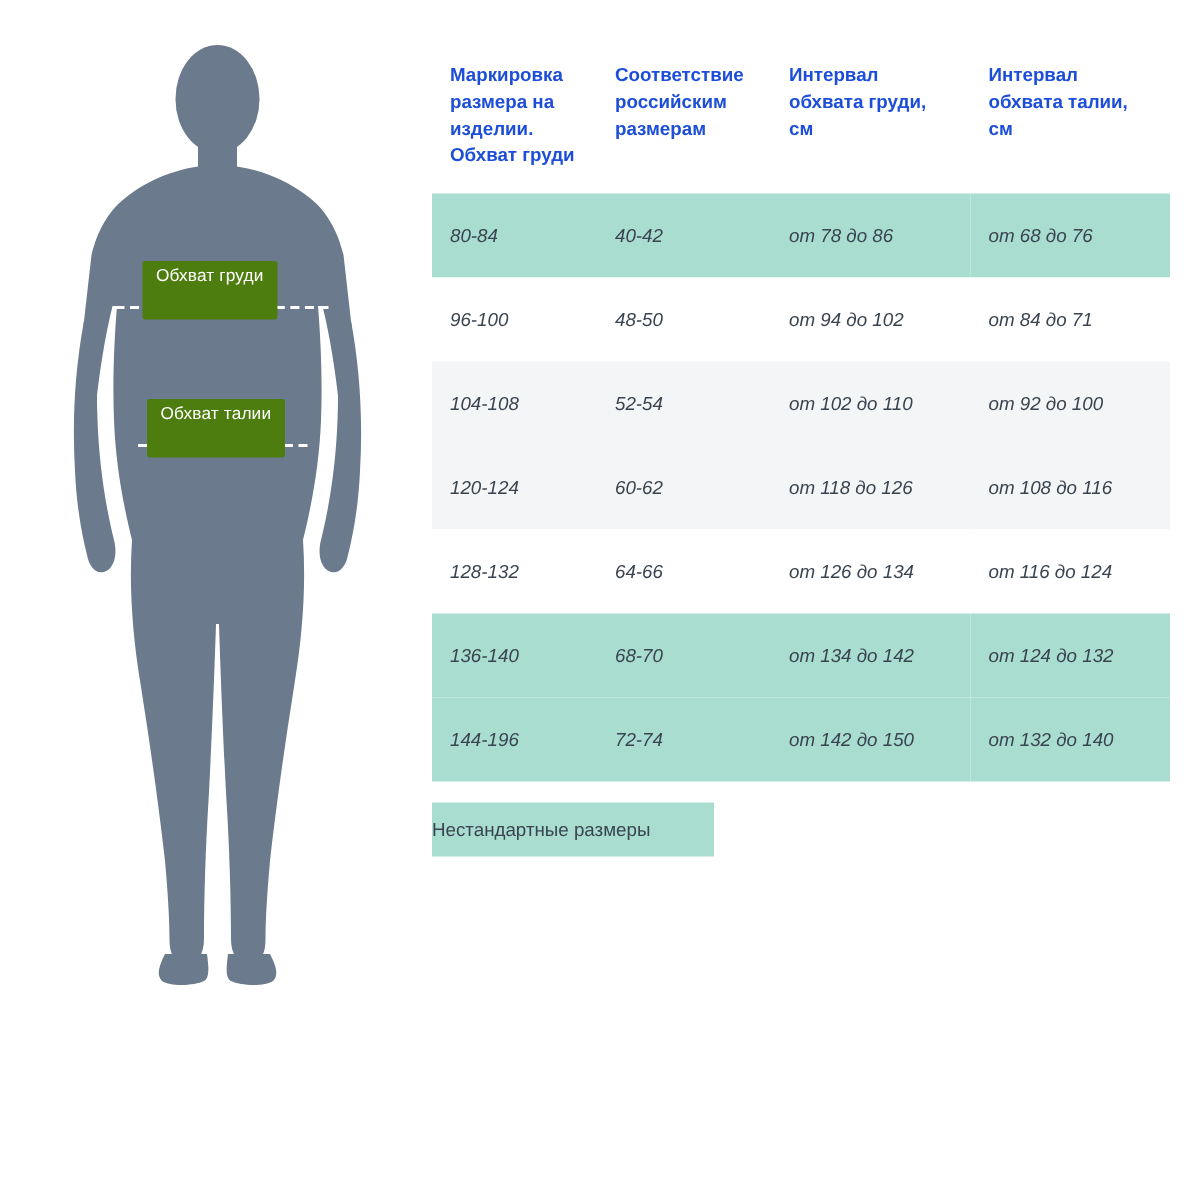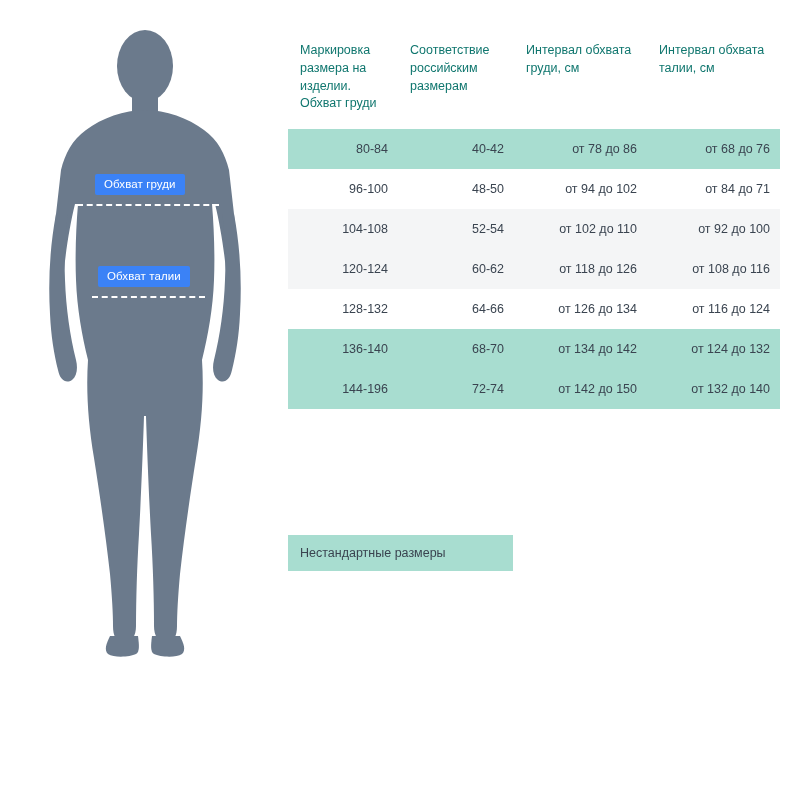--- a/index.html
+++ b/index.html
@@ -24,24 +24,24 @@
     position: absolute;
     left: 20px;
     top: 18px;
     width: 250px;
     height: 640px;
   }
   .figure-svg { display: block; }
 
   .measure-label {
     position: absolute;
-    background: #3b82f6;
+    background: #4d7c0f;
     color: #ffffff;
     font-size: 11.5px;
-    padding: 4px 9px 5px 9px;
+    padding: 4px 9px 23px 9px;
     border-radius: 2px;
     white-space: nowrap;
     letter-spacing: 0.1px;
   }
   .measure-label.chest { left: 75px; top: 156px; }
   .measure-label.waist { left: 78px; top: 248px; }
 
   .measure-line {
     position: absolute;
     height: 0;
@@ -61,52 +61,53 @@
   }
   .table col.c1 { width: 110px; }
   .table col.c2 { width: 116px; }
   .table col.c3 { width: 133px; }
   .table col.c4 { width: 133px; }
 
   .table th {
     text-align: left;
     vertical-align: top;
     font-size: 12.5px;
-    font-weight: normal;
-    color: #0f766e;
+    font-weight: bold;
+    color: #1d4ed8;
     padding: 14px 10px 16px 12px;
     line-height: 1.42;
     background: #ffffff;
   }
   .table td {
-    text-align: right;
+    text-align: left;
     vertical-align: middle;
     font-size: 12.5px;
     color: #3a4450;
     padding: 11px 10px 11px 12px;
     line-height: 1.3;
-    height: 40px;
+    height: 56px;
+    font-style: italic;
   }
   tr.row-plain td { background: #ffffff; }
   tr.row-alt td   { background: #f4f5f6; }
   tr.row-hl td    { background: #a8ddd0; }
 
   
   .nonstandard {
     position: absolute;
     left: 288px;
     top: 535px;
-    width: 225px;
+    width: 188px;
     height: 36px;
     background: #a8ddd0;
     color: #3a4450;
     font-size: 12.5px;
     display: flex;
     align-items: center;
-    padding-left: 12px;
+    padding-left: 0;
   }
 </style>
 </head>
 <body>
 
 <div class="page">
 
   <div class="figure-wrap">
     <svg class="figure-svg" width="250" height="640" viewBox="0 0 250 640">
       <g fill="#6b7a8c">

